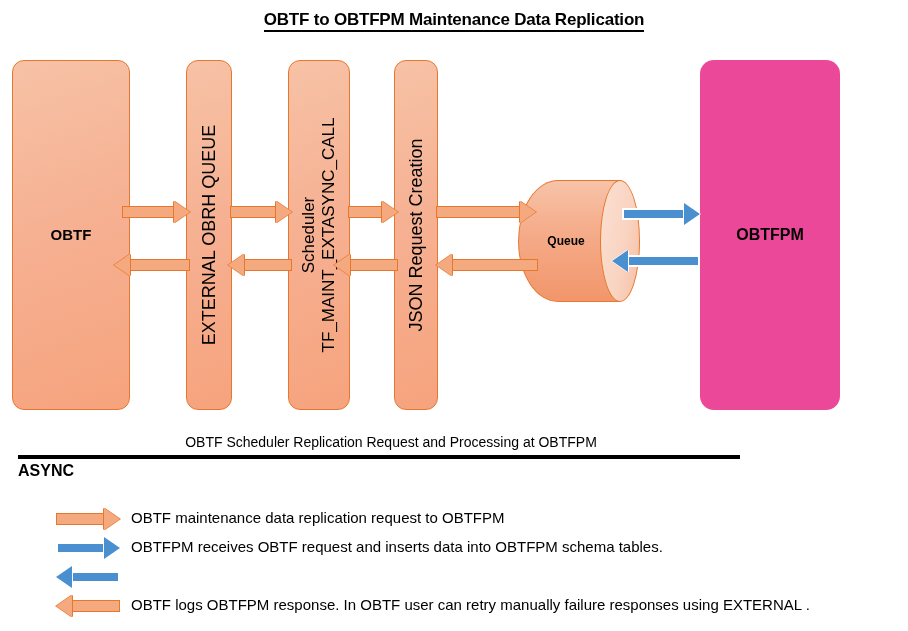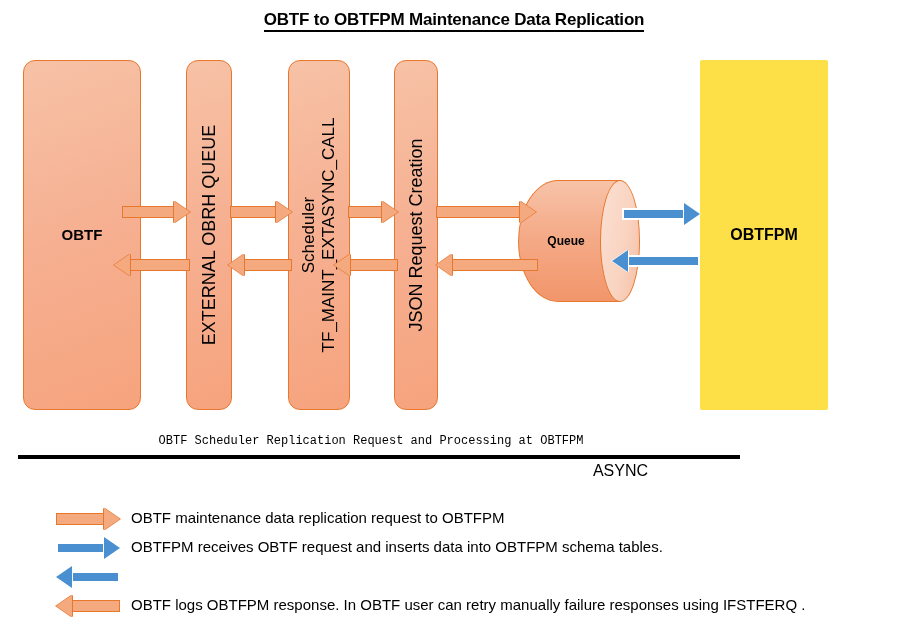--- a/index.html
+++ b/index.html
@@ -53,30 +53,30 @@
   }
   .node.vertical .node-label {
     transform: translate(-50%, -50%) rotate(-90deg);
     font-weight: normal;
     font-size: 18px;
   }
   .node.vertical.two-line .node-label {
     font-size: 17px;
   }
 
-  #node-obtf      { left: 23px;   top: 60px;  width: 118px; height: 350px; }
+  #node-obtf      { left: 12px;   top: 60px;  width: 118px; height: 350px; }
   #node-obrh      { left: 186px; top: 60px;  width: 46px;  height: 350px; }
   #node-scheduler { left: 288px; top: 60px;  width: 62px;  height: 350px; }
   #node-json      { left: 394px; top: 60px;  width: 44px;  height: 350px; }
 
   #node-obtfpm {
     position: absolute;
-    left: 700px; top: 60px; width: 128px; height: 350px;
-    border-radius: 2px;
-    background: #fde047;
+    left: 700px; top: 60px; width: 140px; height: 350px;
+    border-radius: 14px;
+    background: #ec4899;
     box-sizing: border-box;
   }
   #node-obtfpm .node-label {
     position: absolute;
     left: 50%; top: 50%;
     transform: translate(-50%, -50%);
     font-size: 16px;
     font-weight: bold;
     white-space: nowrap;
   }
@@ -199,43 +199,42 @@
     width: 0; height: 0;
     border-top: 11px solid transparent;
     border-bottom: 11px solid transparent;
     border-right: 16px solid #4A8FD0;
     filter: drop-shadow(1px 0 0 #fff) drop-shadow(-1px 0 0 #fff);
   }
 
   
   #caption-primary {
     position: absolute;
-    left: 10px;
+    left: 30px;
     top: 434px;
     width: 722px;
     text-align: center;
-    font-size: 12px;
-    font-family: Liberation Mono, monospace;
+    font-size: 14px;
   }
   #caption-rule {
     position: absolute;
     left: 18px;
     top: 455px;
     width: 722px;
     height: 4px;
     background: #000;
   }
   #caption-secondary {
     position: absolute;
     left: 18px;
     top: 462px;
     width: 630px;
-    text-align: right;
+    text-align: left;
     font-size: 16px;
-    font-weight: normal;
+    font-weight: bold;
   }
 
   
   #legend {
     position: absolute;
     left: 0;
     top: 505px;
     width: 908px;
   }
   .legend-row {
@@ -372,16 +371,16 @@
       <div class="shaft"></div>
       <div class="head"></div>
     </div>
   </div>
 
   <div class="legend-row">
     <div class="legend-arrow arrow arrow-orange-left">
       <div class="shaft"></div>
       <div class="head"></div>
     </div>
-    <div class="legend-text">OBTF logs OBTFPM response. In OBTF user can retry manually failure responses using IFSTFERQ .</div>
+    <div class="legend-text">OBTF logs OBTFPM response. In OBTF user can retry manually failure responses using EXTERNAL .</div>
   </div>
 
 </div>
 
 </body></html>

